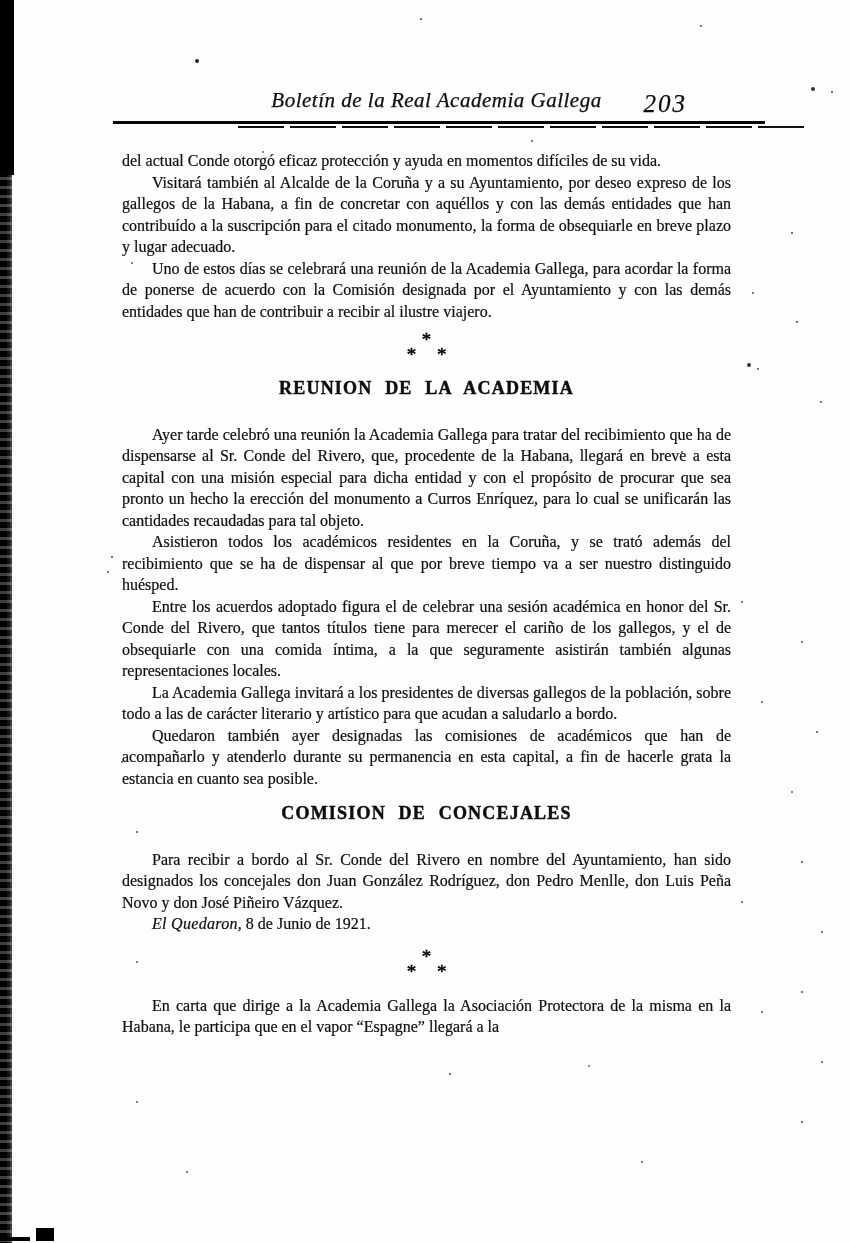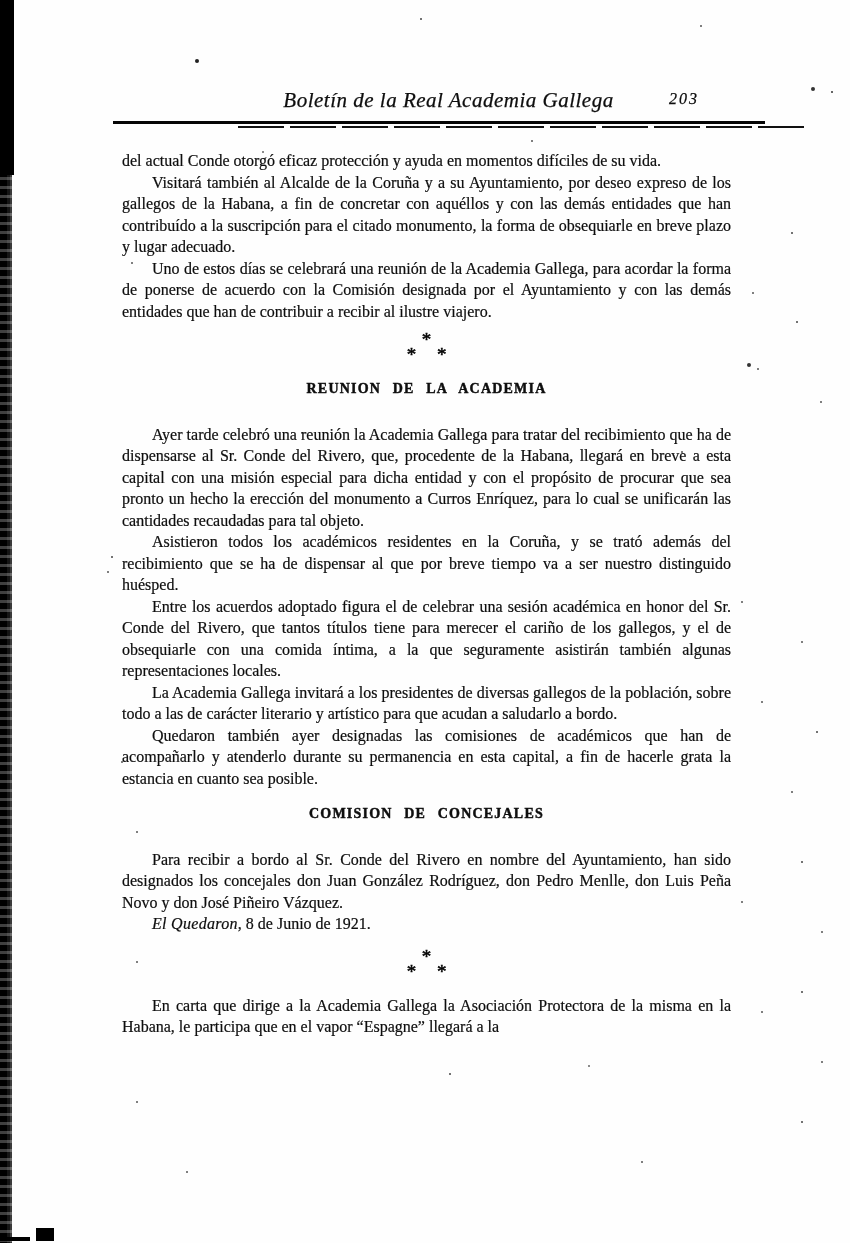--- a/index.html
+++ b/index.html
@@ -42,32 +42,32 @@
       801px 641px 0 0 #555, 761px 701px 0 0 #555, 816px 731px 0 0 #444,
       121px 761px 0 0 #555, 791px 791px 0 0 #555, 136px 831px 0 0 #555,
       801px 861px 0 0 #444, 741px 901px 0 0 #555, 821px 931px 0 0 #555,
       136px 961px 0 0 #555, 801px 991px 0 0 #444, 761px 1011px 0 0 #555,
       449px 1073px 0 0 #444, 821px 1061px 0 0 #555, 136px 1101px 0 0 #555,
       801px 1121px 0 0 #444, 641px 1161px 0 0 #555, 186px 1171px 0 0 #555,
       588px 1065px 0 0 #666, 990px 0px 0 0 #fff;
   }
   
   .page-header{
-    position:absolute;left:118px;top:88px;width:609px;height:30px;
+    position:absolute;left:106px;top:88px;width:609px;height:30px;
   }
   .journal-title{
     position:absolute;left:0;right:0;text-align:center;
     transform:translateX(26px);
     font-style:italic;font-size:21px;letter-spacing:.5px;
     -webkit-text-stroke:.25px #0e0e0e;
     white-space:nowrap;
   }
   .page-number{
     position:absolute;right:28px;top:2px;
-    font-style:italic;font-size:16px;letter-spacing:2px;
+    font-style:italic;font-size:25px;letter-spacing:2px;
     -webkit-text-stroke:.25px #0e0e0e;
   }
   .header-rule-1{
     position:absolute;left:113px;top:121px;width:652px;height:3px;background:#050505;
   }
   .header-rule-2{
     position:absolute;left:238px;top:126px;width:570px;height:2px;
     background:repeating-linear-gradient(90deg,#111 0 46px,transparent 46px 52px);
   }
   
@@ -76,21 +76,21 @@
     font-size:16px;line-height:21.5px;
     text-align:justify;
     -webkit-text-stroke:.2px #0e0e0e;
   }
   .para{margin:0;}
   .indent{text-indent:30px;}
   .cite i{letter-spacing:.3px;}
   .section-heading{
     margin:14px 0 24px 0;
     text-align:center;text-indent:0;
-    font-size:14px;letter-spacing:1.2px;word-spacing:7px;
+    font-size:18px;letter-spacing:1.2px;word-spacing:7px;
     -webkit-text-stroke:.45px #0e0e0e;
   }
   .heading-room{margin-top:16px;}
   .divider{
     text-align:center;line-height:15px;
     margin:10px 0 10px 0;
     font-size:19px;
     -webkit-text-stroke:.5px #000;
   }
   .divider .d-bottom{word-spacing:16px;}

